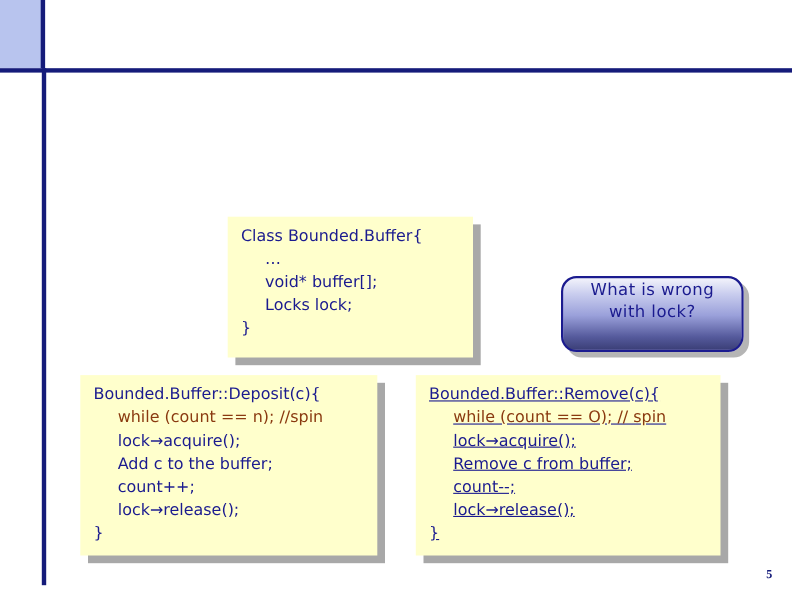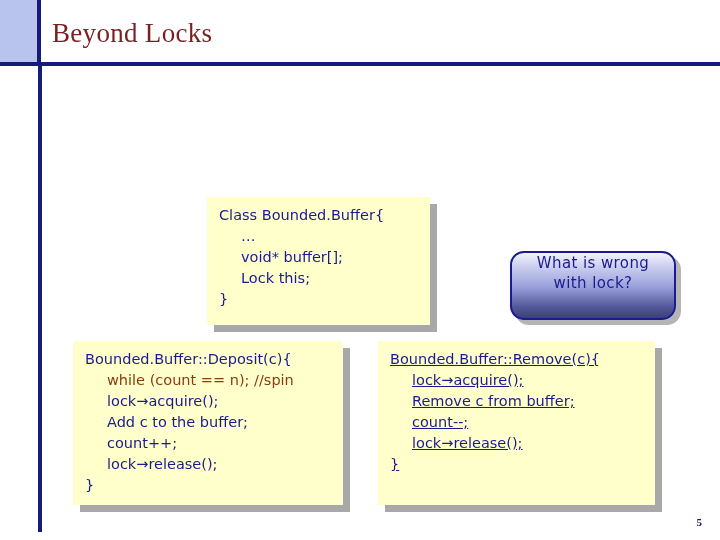--- a/index.html
+++ b/index.html
@@ -139,27 +139,26 @@
 </style>
 </head>
 <body>
 
 <div id="slide">
 
   <div class="accent-block"></div>
   <div class="rule-horizontal"></div>
   <div class="rule-vertical"></div>
 
-  <div class="slide-title">Beyond Locks</div>
 
-  <div class="code-box" id="box-class"><span class="ln">Class Bounded.Buffer{</span><span class="ln indent">…</span><span class="ln indent">void* buffer[];</span><span class="ln indent">Lock this;</span><span class="ln">}</span></div>
+  <div class="code-box" id="box-class"><span class="ln">Class Bounded.Buffer{</span><span class="ln indent">…</span><span class="ln indent">void* buffer[];</span><span class="ln indent">Locks lock;</span><span class="ln">}</span></div>
 
   <div class="code-box" id="box-deposit"><span class="ln">Bounded.Buffer::Deposit(c){</span><span class="ln indent spin">while (count == n); //spin</span><span class="ln indent">lock→acquire();</span><span class="ln indent">Add c to the buffer;</span><span class="ln indent">count++;</span><span class="ln indent">lock→release();</span><span class="ln">}</span></div>
 
-  <div class="code-box" id="box-remove"><span class="ln">Bounded.Buffer::Remove(c){</span><span class="ln indent">lock→acquire();</span><span class="ln indent">Remove c from buffer;</span><span class="ln indent">count--;</span><span class="ln indent">lock→release();</span><span class="ln">}</span></div>
+  <div class="code-box" id="box-remove"><span class="ln">Bounded.Buffer::Remove(c){</span><span class="ln indent spin">while (count == O); // spin</span><span class="ln indent">lock→acquire();</span><span class="ln indent">Remove c from buffer;</span><span class="ln indent">count--;</span><span class="ln indent">lock→release();</span><span class="ln">}</span></div>
 
   <div class="callout">
     <div class="callout-text">
       <span>What is wrong</span><br>
       <span>with lock?</span>
     </div>
   </div>
 
   <div class="page-number">5</div>
 

